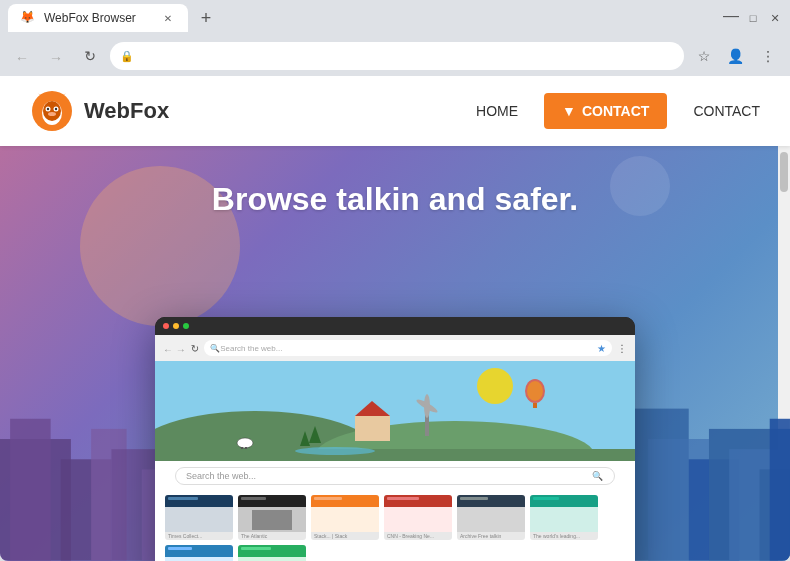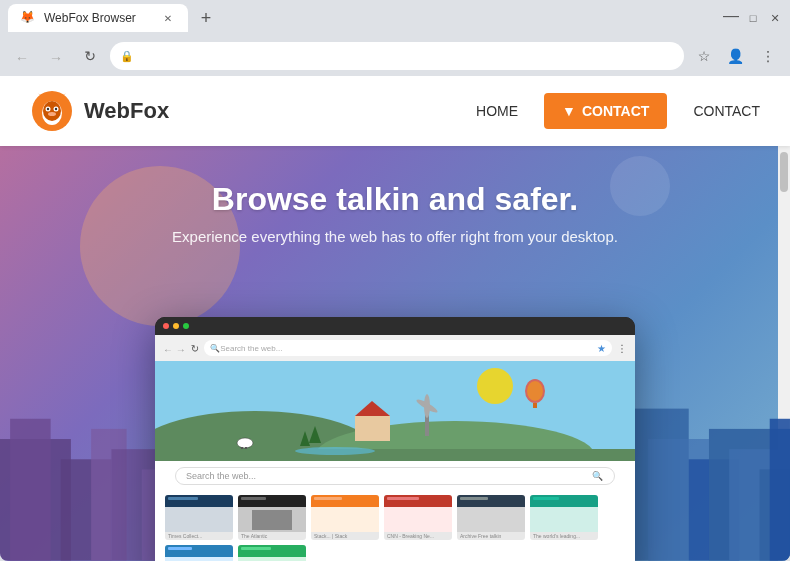--- a/index.html
+++ b/index.html
@@ -505,21 +505,20 @@
         <rect x="700" y="70" width="80" height="130" fill="#3060a0" opacity="0.9"></rect>
         <rect x="720" y="90" width="60" height="110" fill="#4070b0" opacity="0.7"></rect>
         <rect x="750" y="110" width="30" height="90" fill="#3060a0" opacity="0.8"></rect>
 
         <rect x="760" y="60" width="20" height="140" fill="#2050a0" opacity="0.9"></rect>
       </svg>
 
       <div class="hero-watermark">WebFox</div>
 
       <h1 class="hero-title">Browse talkin and safer.</h1>
-      <p class="hero-subtitle">Experience everything the web has to offer right from your desktop.</p>
 
       <div class="browser-mockup">
         <div class="mockup-titlebar">
           <div class="mockup-dot mockup-dot-red"></div>
           <div class="mockup-dot mockup-dot-yellow"></div>
           <div class="mockup-dot mockup-dot-green"></div>
         </div>
         <div class="mockup-navbar">
           <span class="mockup-nav-arrows">← →</span>
           <span class="mockup-reload">↻</span>

